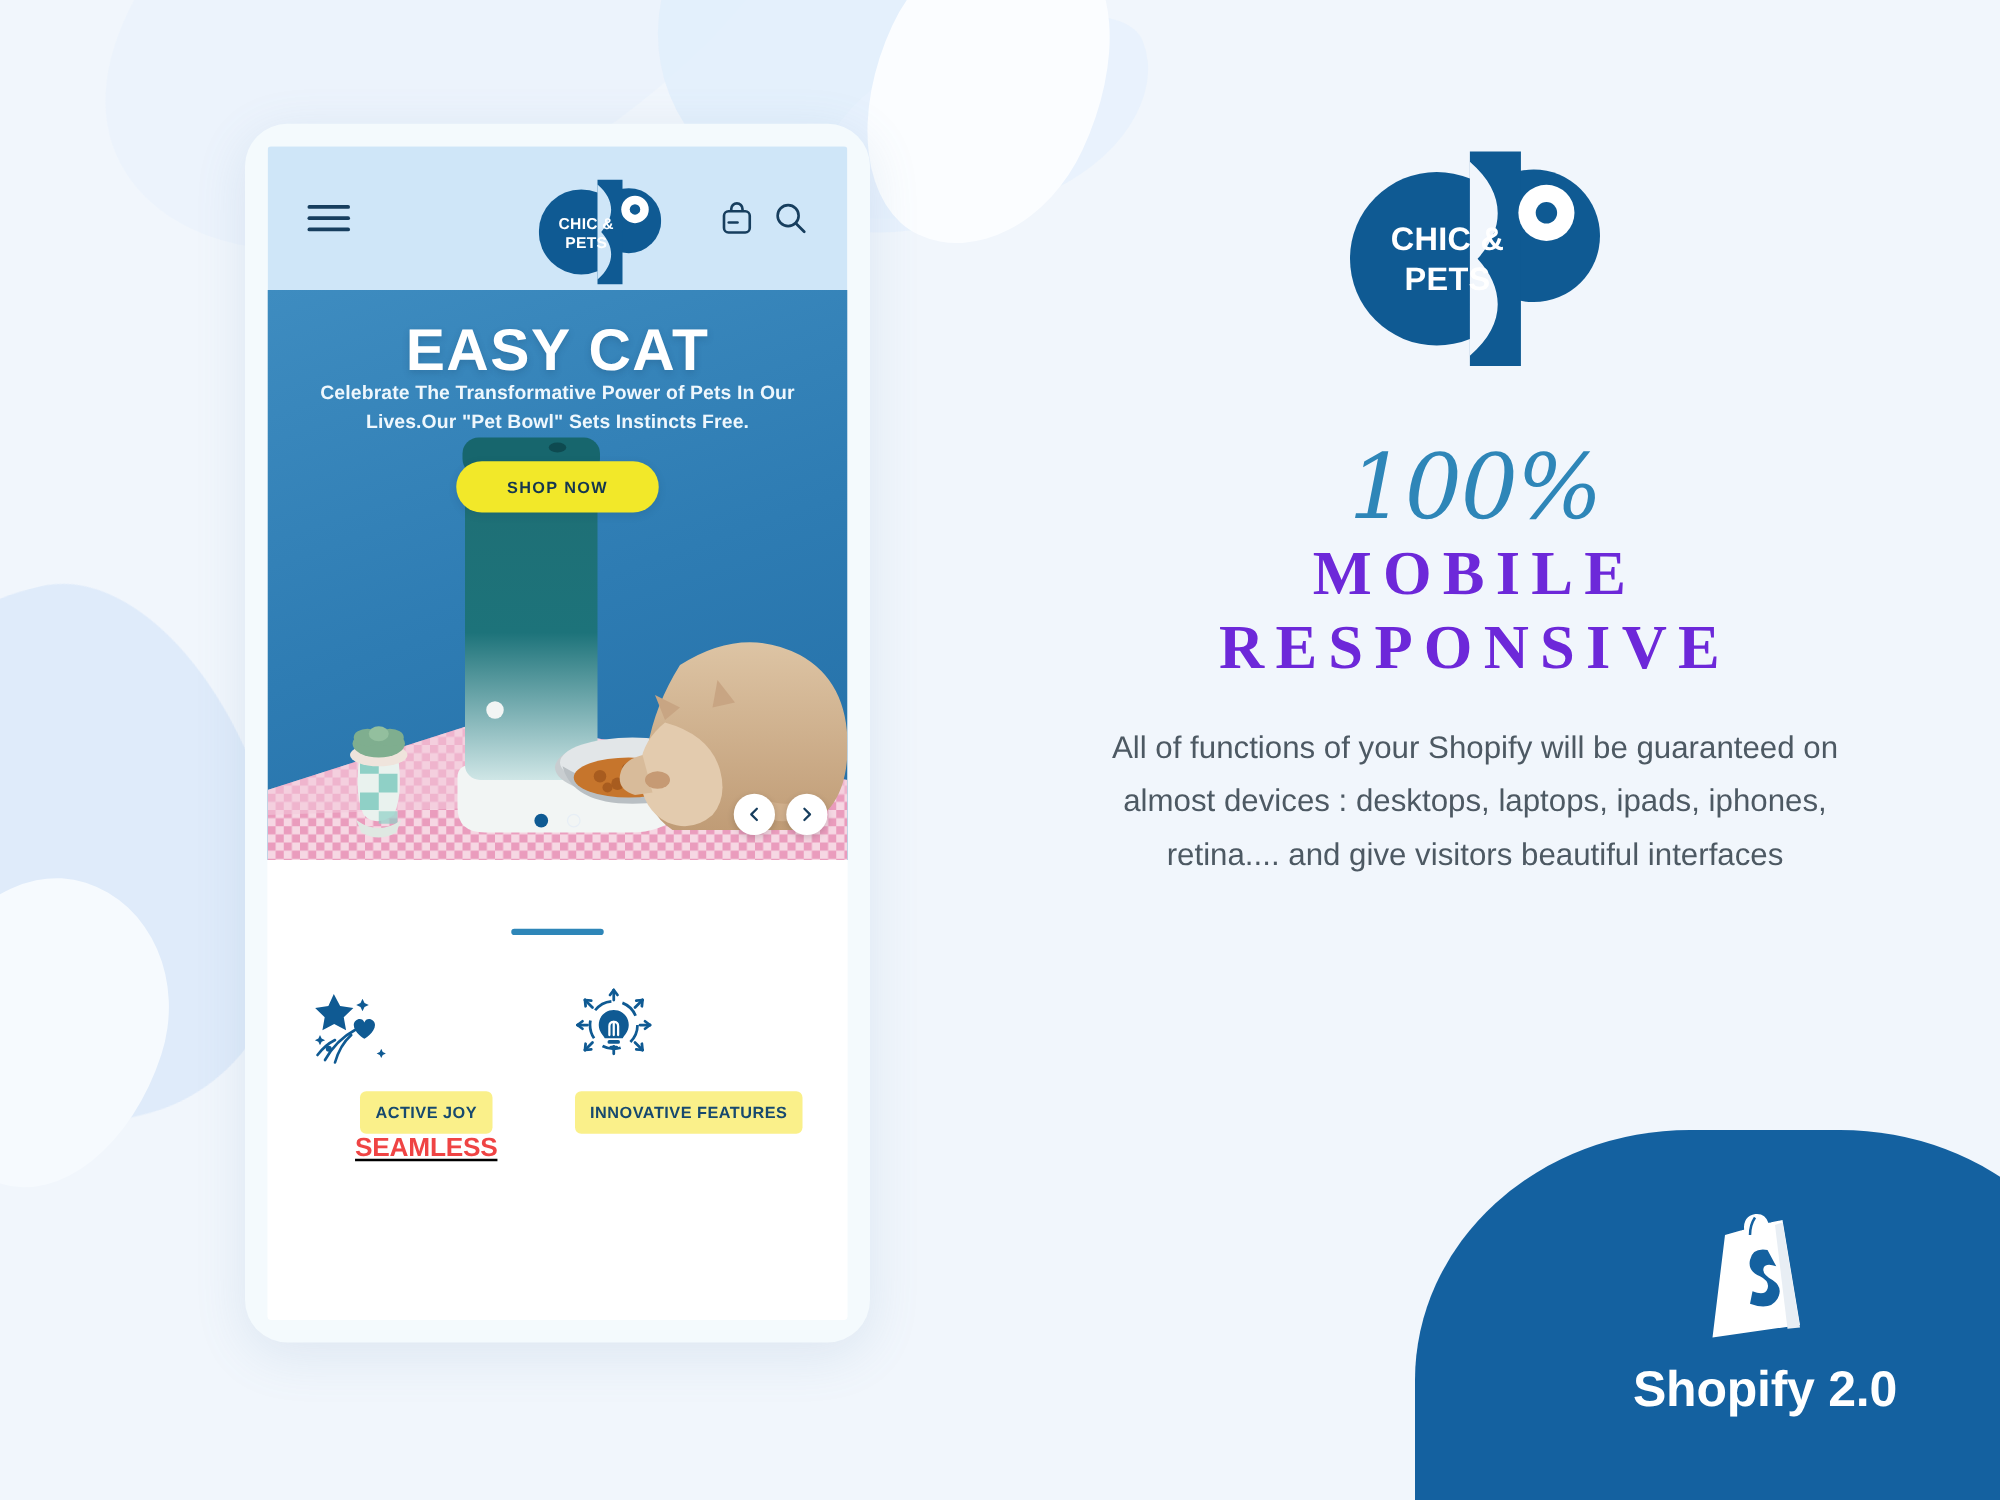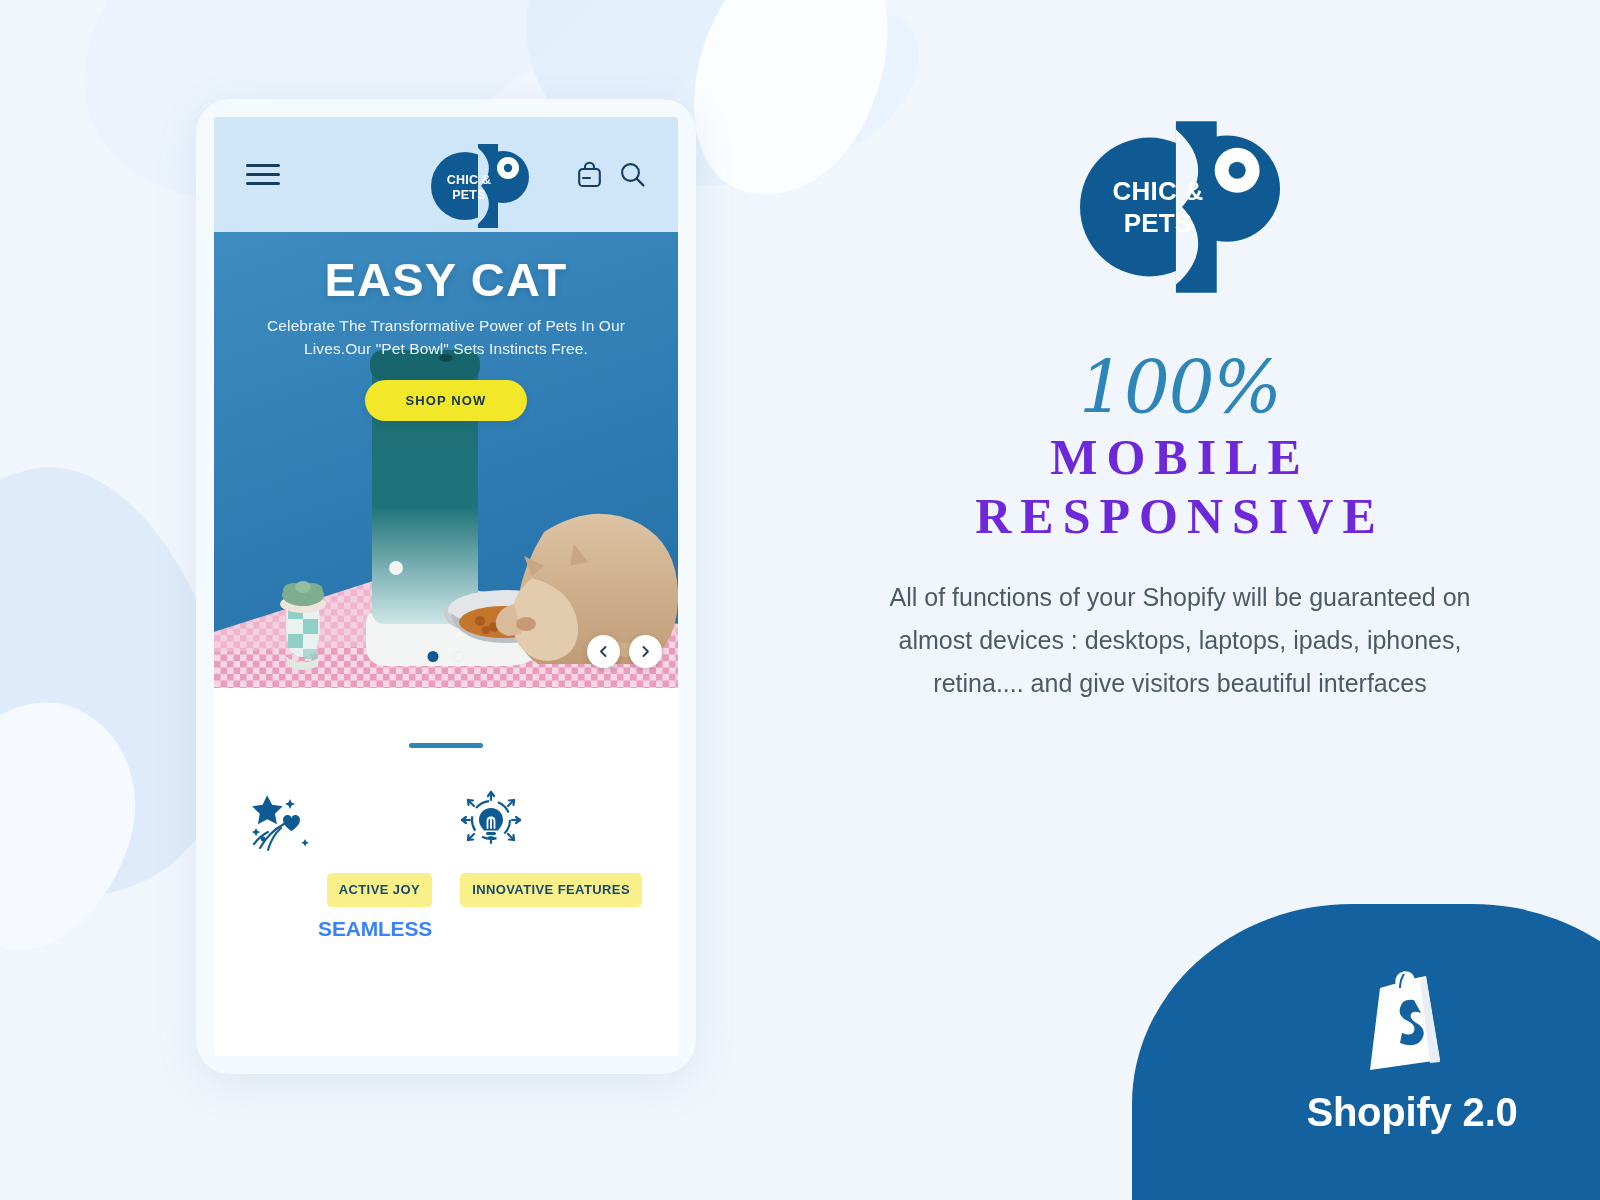--- a/index.html
+++ b/index.html
@@ -134,22 +134,22 @@
     position: relative; z-index: 5;
     padding: 24px 26px 0;
     text-align: center;
   }
   .hero-title {
     color: #fff; font-weight: 700; font-size: 47px;
     letter-spacing: 1.2px; line-height: 1;
     text-shadow: 0 2px 6px rgba(20,60,95,.22);
   }
   .hero-sub {
-    color: #eef7fd; font-size: 15.5px; font-weight: 400;
-    line-height: 1.47; margin-top: 12px;
+    color: #eef7fd; font-size: 15.5px; font-weight: 700;
+    line-height: 1.47; margin-top: 1px;
     letter-spacing: .1px;
   }
   .shop-now {
     display: inline-block; margin-top: 19px;
     background: #f2e829; color: #14364f;
     font-weight: 700; font-size: 13px; letter-spacing: 1.1px;
     padding: 13px 41px; border-radius: 26px;
     border: none; cursor: pointer;
     box-shadow: 0 2px 7px rgba(20,50,80,.14);
   }
@@ -189,31 +189,31 @@
     color: #0f5a93; font-weight: 800; font-size: 31px;
     letter-spacing: -.4px;
   }
   .why-rule {
     width: 74px; height: 5px; border-radius: 3px;
     background: #2e86b8; margin: 11px auto 0;
   }
   .features {
     display: grid; grid-template-columns: 1fr 1fr;
     gap: 14px 28px; margin-top: 42px;
-    padding: 0 10px; text-align: right;
+    padding: 0 10px; text-align: center; text-decoration: underline;
   }
   .feature-icon { height: 62px; display: flex; align-items: flex-end; }
   .feature-tag {
     display: inline-block; margin-top: 21px;
     background: #faf08a; color: #17496e;
     font-weight: 700; font-size: 13px; letter-spacing: .4px;
     line-height: 1.35; padding: 8px 12px; border-radius: 5px;
   }
   .feature-sub {
-    margin-top: 10px; color: #3b82f6;
+    color: #ef4444;
     font-weight: 800; font-size: 21px; letter-spacing: -.2px;
   }
 
   
   #right {
     position: absolute;
     left: 760px; top: 0;
     width: 840px; height: 1200px;
     text-align: center;
   }

